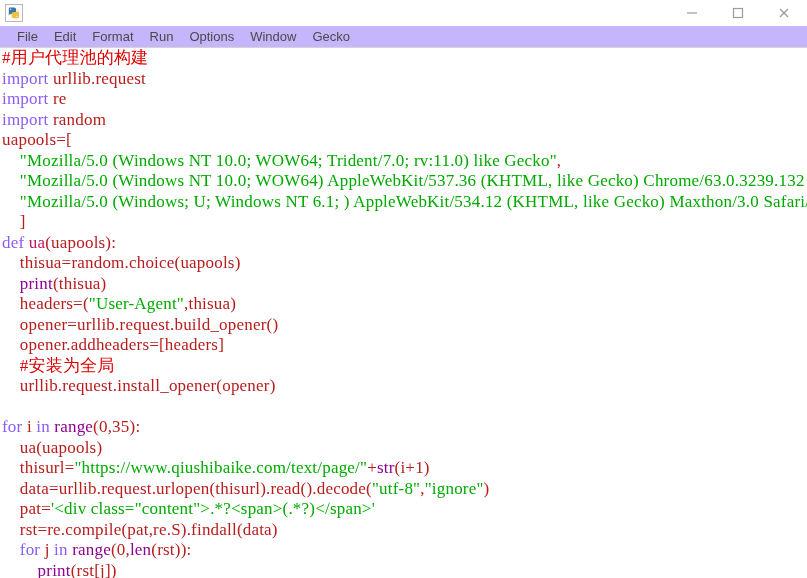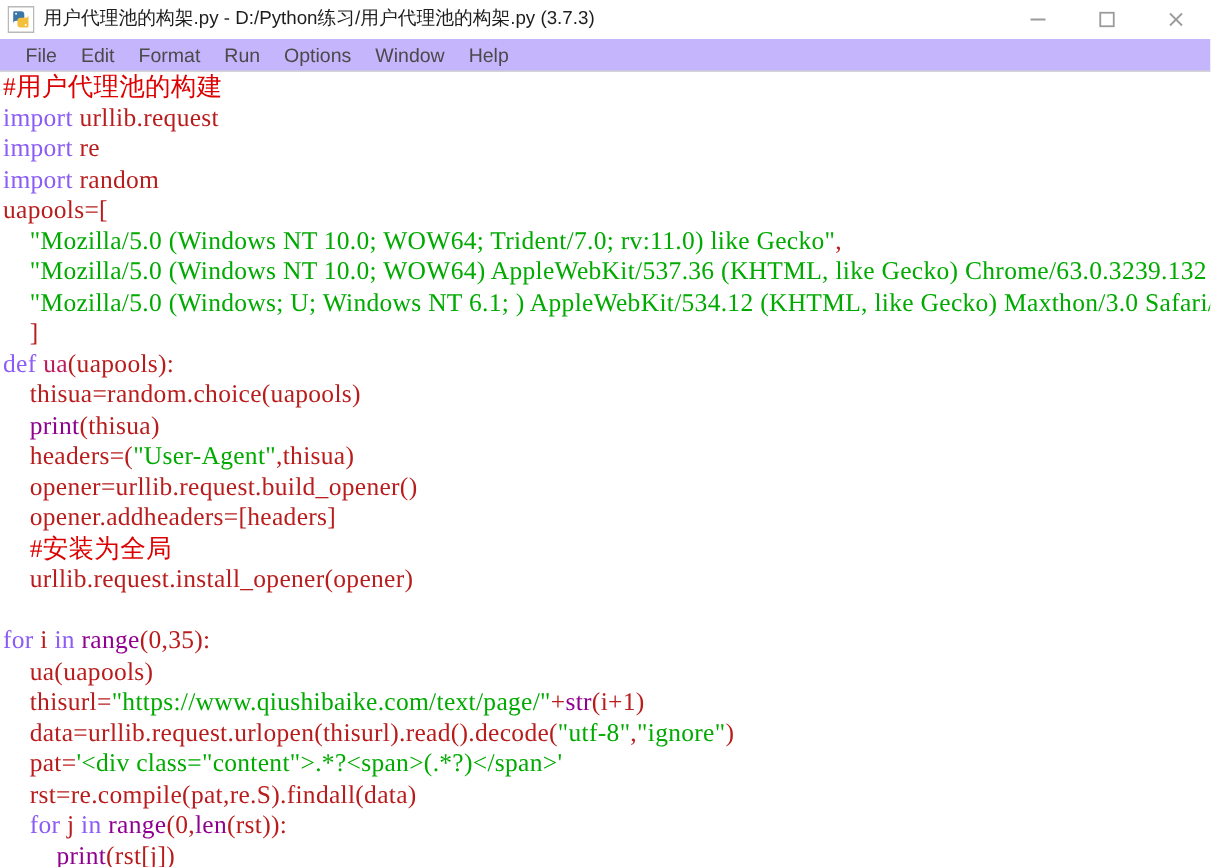--- a/index.html
+++ b/index.html
@@ -112,21 +112,20 @@
 <div class="titlebar">
   <div class="app-icon">
     <svg width="18" height="18" viewBox="0 0 18 18">
       <rect x="0.5" y="0.5" width="17" height="17" fill="#ffffff" stroke="#b8b8b8" stroke-width="1"></rect>
       <path d="M4 3.5 h5 a2.2 2.2 0 0 1 2.2 2.2 v2 a2.2 2.2 0 0 1 -2.2 2.2 h-3 a2.2 2.2 0 0 0 -2.2 2.2 v-6.6 z" fill="#3b76a8"></path>
       <path d="M13.8 14.3 h-5 a2.2 2.2 0 0 1 -2.2 -2.2 v-2 a2.2 2.2 0 0 1 2.2 -2.2 h3 a2.2 2.2 0 0 0 2.2 -2.2 v6.6 z" fill="#f2c03c"></path>
       <circle cx="5.7" cy="5.2" r="0.65" fill="#ffffff"></circle>
       <circle cx="12.1" cy="12.6" r="0.65" fill="#ffffff"></circle>
     </svg>
   </div>
-  <span class="title-text">用户代理池的构架.py - D:/Python练习/用户代理池的构架.py (3.7.3)</span>
   <div class="win-controls">
     <div class="win-btn">
       <svg width="12" height="12" viewBox="0 0 12 12">
           <line x1="1" y1="6" x2="11" y2="6" stroke="#9b9b9b" stroke-width="1.2"></line>
         </svg>
     </div>
     <div class="win-btn">
       <svg width="12" height="12" viewBox="0 0 12 12">
           <rect x="1.5" y="1.5" width="9" height="9" fill="none" stroke="#9b9b9b" stroke-width="1.2"></rect>
         </svg>
@@ -140,18 +139,18 @@
   </div>
 </div>
 
 <div class="menubar" id="menubar">
     <div class="menu-item">File</div>
     <div class="menu-item">Edit</div>
     <div class="menu-item">Format</div>
     <div class="menu-item">Run</div>
     <div class="menu-item">Options</div>
     <div class="menu-item">Window</div>
-    <div class="menu-item">Help</div>
+    <div class="menu-item">Gecko</div>
   </div>
 
 <div class="editor">
   <div class="code" id="code"><div class="line"><span class="c-comment">#用户代理池的构建</span></div><div class="line"><span class="c-keyword">import</span><span class="c-plain"> urllib.request</span></div><div class="line"><span class="c-keyword">import</span><span class="c-plain"> re</span></div><div class="line"><span class="c-keyword">import</span><span class="c-plain"> random</span></div><div class="line"><span class="c-plain">uapools=[</span></div><div class="line"><span class="c-plain">    </span><span class="c-string">"Mozilla/5.0 (Windows NT 10.0; WOW64; Trident/7.0; rv:11.0) like Gecko"</span><span class="c-plain">,</span></div><div class="line"><span class="c-plain">    </span><span class="c-string">"Mozilla/5.0 (Windows NT 10.0; WOW64) AppleWebKit/537.36 (KHTML, like Gecko) Chrome/63.0.3239.132 Safari/537.36"</span></div><div class="line"><span class="c-plain">    </span><span class="c-string">"Mozilla/5.0 (Windows; U; Windows NT 6.1; ) AppleWebKit/534.12 (KHTML, like Gecko) Maxthon/3.0 Safari/534.12"</span></div><div class="line"><span class="c-plain">    ]</span></div><div class="line"><span class="c-keyword">def</span><span class="c-plain"> </span><span class="c-defname">ua</span><span class="c-plain">(uapools):</span></div><div class="line"><span class="c-plain">    thisua=random.choice(uapools)</span></div><div class="line"><span class="c-plain">    </span><span class="c-builtin">print</span><span class="c-plain">(thisua)</span></div><div class="line"><span class="c-plain">    headers=(</span><span class="c-string">"User-Agent"</span><span class="c-plain">,thisua)</span></div><div class="line"><span class="c-plain">    opener=urllib.request.build_opener()</span></div><div class="line"><span class="c-plain">    opener.addheaders=[headers]</span></div><div class="line"><span class="c-plain">    </span><span class="c-comment">#安装为全局</span></div><div class="line"><span class="c-plain">    urllib.request.install_opener(opener)</span></div><div class="line">&nbsp;</div><div class="line"><span class="c-keyword">for</span><span class="c-plain"> i </span><span class="c-keyword">in</span><span class="c-plain"> </span><span class="c-builtin">range</span><span class="c-plain">(0,35):</span></div><div class="line"><span class="c-plain">    ua(uapools)</span></div><div class="line"><span class="c-plain">    thisurl=</span><span class="c-string">"https://www.qiushibaike.com/text/page/"</span><span class="c-plain">+</span><span class="c-builtin">str</span><span class="c-plain">(i+1)</span></div><div class="line"><span class="c-plain">    data=urllib.request.urlopen(thisurl).read().decode(</span><span class="c-string">"utf-8"</span><span class="c-plain">,</span><span class="c-string">"ignore"</span><span class="c-plain">)</span></div><div class="line"><span class="c-plain">    pat=</span><span class="c-string">'&lt;div class="content"&gt;.*?&lt;span&gt;(.*?)&lt;/span&gt;'</span></div><div class="line"><span class="c-plain">    rst=re.compile(pat,re.S).findall(data)</span></div><div class="line"><span class="c-plain">    </span><span class="c-keyword">for</span><span class="c-plain"> j </span><span class="c-keyword">in</span><span class="c-plain"> </span><span class="c-builtin">range</span><span class="c-plain">(0,</span><span class="c-builtin">len</span><span class="c-plain">(rst)):</span></div><div class="line"><span class="c-plain">        </span><span class="c-builtin">print</span><span class="c-plain">(rst[j])</span></div></div>
 </div>
 
 </body></html>

